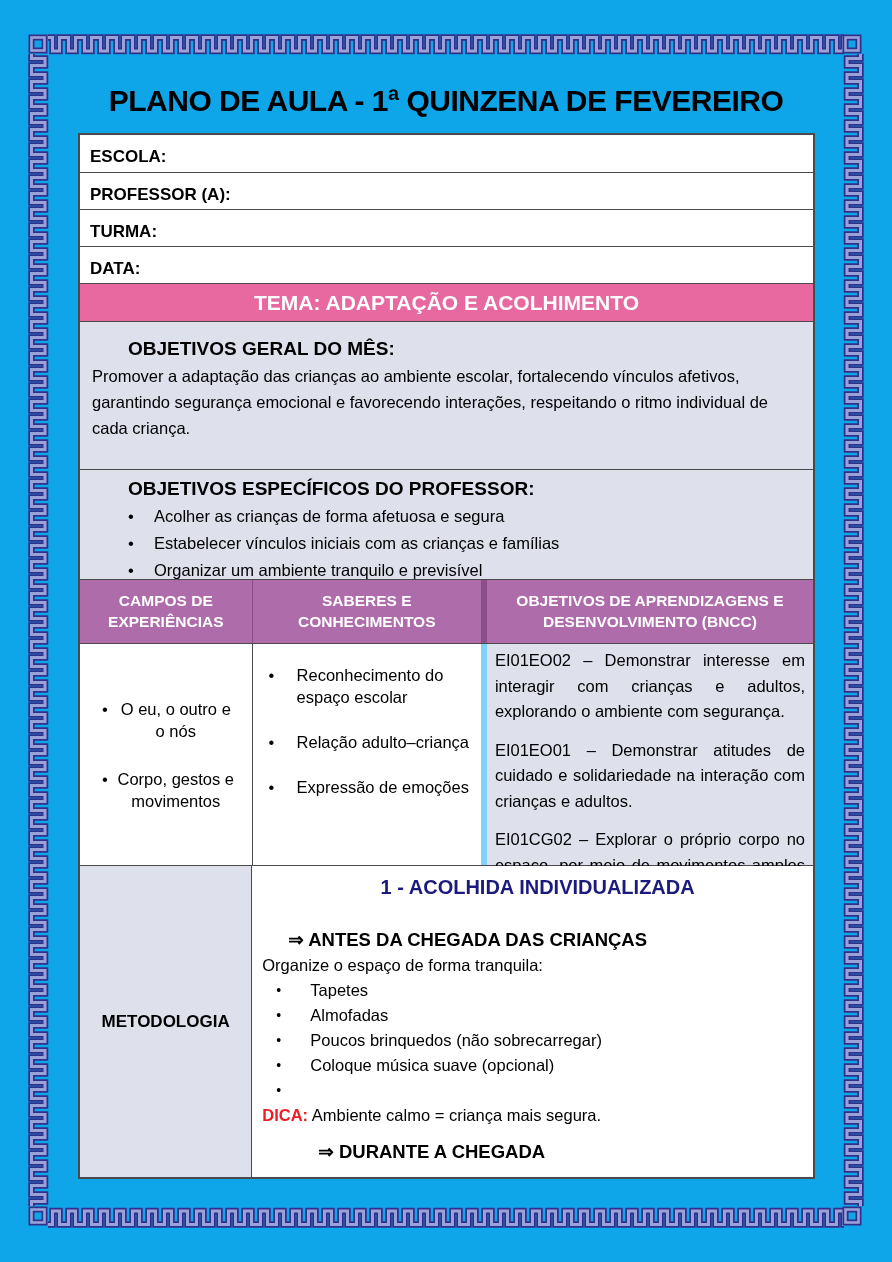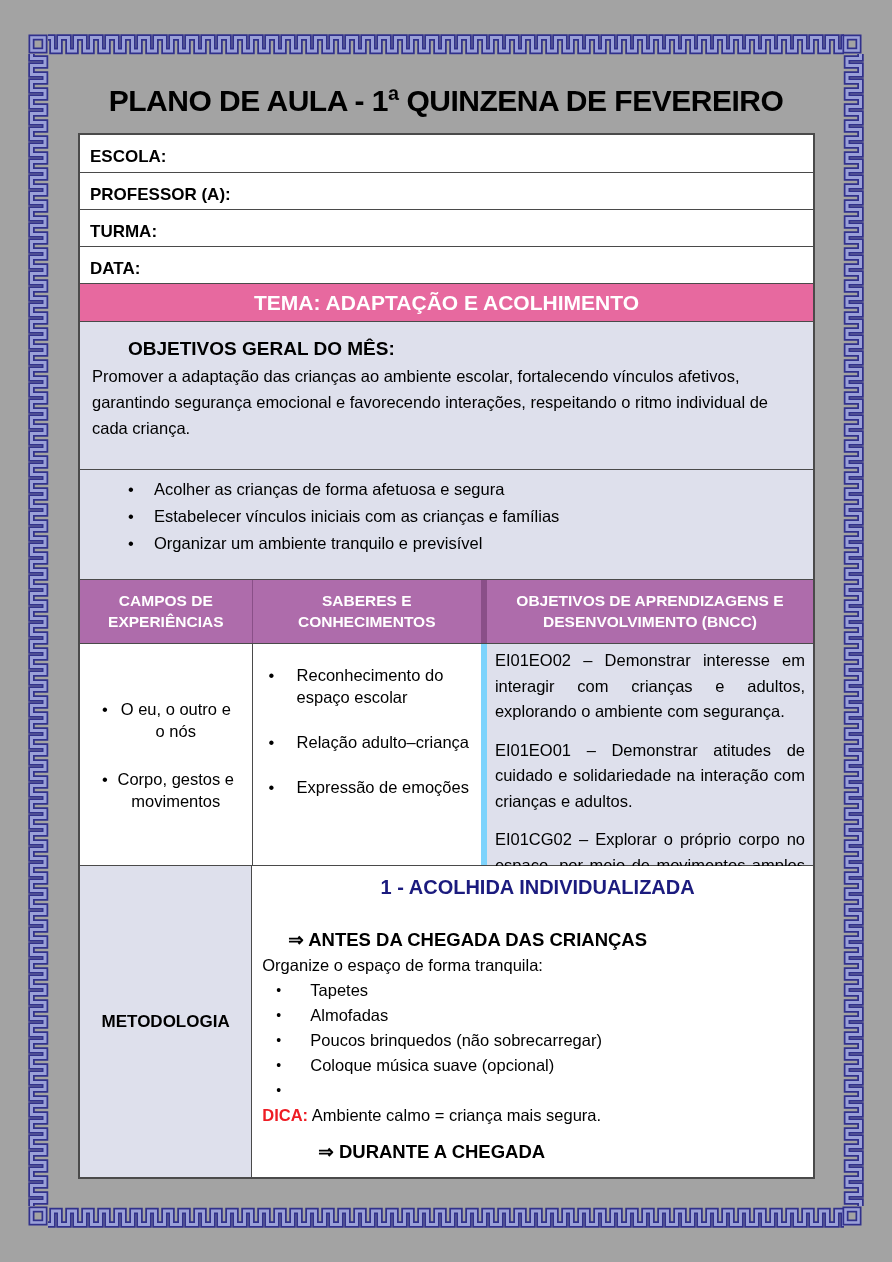--- a/index.html
+++ b/index.html
@@ -1,18 +1,18 @@
 <!DOCTYPE html>
 <html><head>
 <meta charset="utf-8">
 <style>
   * { margin:0; padding:0; box-sizing:border-box; }
   html,body { width:892px; height:1262px; background:#ffffff;
               font-family:"Liberation Sans", sans-serif; }
-  .page { position:relative; width:892px; height:1262px; overflow:hidden; background:#a3a3a3; }
+  .page { position:relative; width:892px; height:1262px; overflow:hidden; background:#0ea5e9; }
 
   .frame { position:absolute; left:0; top:0; }
 
   .title { position:absolute; left:0; top:84px; width:892px; text-align:center;
            font-size:30px; font-weight:bold; color:#000; letter-spacing:-0.5px; }
 
   .doc { position:absolute; left:78px; top:133px; width:737px;
          border:2px solid #4a4a4a; }
 
   .row { border-top:1px solid #4a4a4a; }
@@ -131,20 +131,21 @@
     </div>
 
     <div class="row tema-row">TEMA: ADAPTAÇÃO E ACOLHIMENTO</div>
 
     <div class="row sec sec-geral">
       <div class="sec-h">OBJETIVOS GERAL DO MÊS:</div>
       <div class="sec-body">Promover a adaptação das crianças ao ambiente escolar, fortalecendo vínculos afetivos, garantindo segurança emocional e favorecendo interações, respeitando o ritmo individual de cada criança.</div>
     </div>
 
     <div class="row sec sec-espec">
+      <div class="sec-h">OBJETIVOS ESPECÍFICOS DO PROFESSOR:</div>
       <ul class="b-list">
         <li class="b-item">
           <span class="bm">•</span>
           <span>Acolher as crianças de forma afetuosa e segura</span>
         </li>
         <li class="b-item">
           <span class="bm">•</span>
           <span>Estabelecer vínculos iniciais com as crianças e famílias</span>
         </li>
         <li class="b-item">

